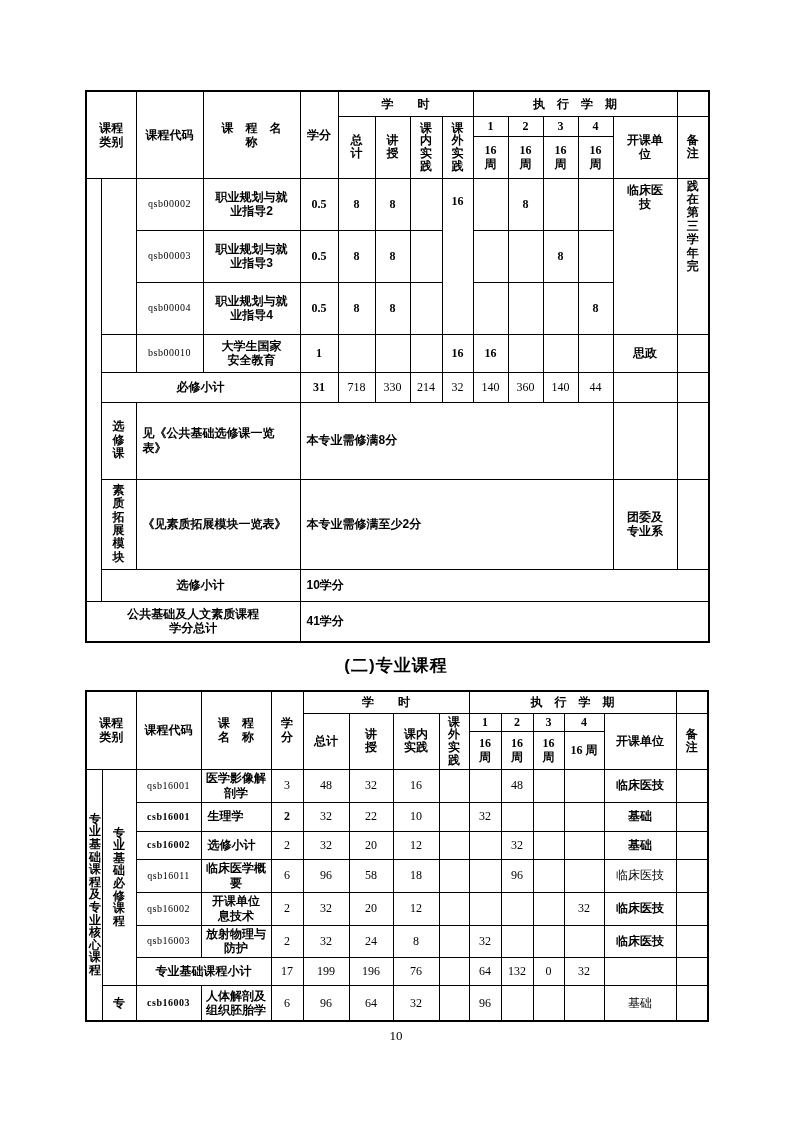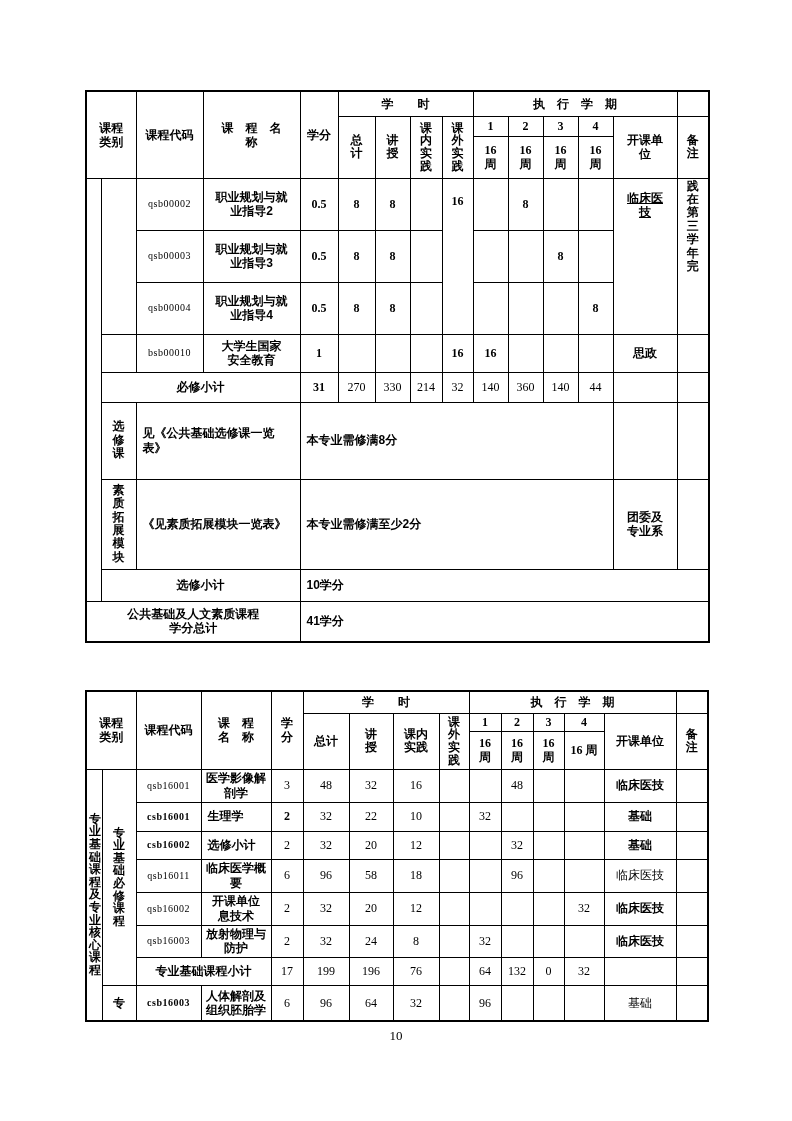--- a/index.html
+++ b/index.html
@@ -11,21 +11,21 @@
         font-size:12px;line-height:1.18;padding:1px 2px;overflow:hidden;
         white-space:pre-line;font-weight:normal;box-sizing:border-box;}
   .hei{font-family:"Liberation Sans","DejaVu Sans",sans-serif;font-weight:bold;}
   .song{font-family:"Liberation Serif",serif;font-weight:normal;}
   .b{font-weight:bold;}
   .code{font-family:Liberation Serif, serif;font-size:10px;letter-spacing:0.5px;}
   .num{font-family:"Liberation Serif",serif;font-size:12px;}
   .left{text-align:left;padding-left:6px;}
   .vtop{vertical-align:top;}
   .pt14{padding-top:15px;}
-  .pt4{padding-top:12px;text-decoration:underline;}
+  .pt4{padding-top:4px;}
   .vstack{line-height:1.12;font-size:12px;}
   .tight{line-height:1.05;}
   .title{position:absolute;left:0;width:792px;text-align:center;
          font-family:"Liberation Sans","DejaVu Sans",sans-serif;font-weight:bold;
          font-size:17px;letter-spacing:1px;}
   .pageno{position:absolute;left:0;width:792px;text-align:center;font-size:13px;
           font-family:"Liberation Serif",serif;}
 </style>
 </head>
 <body>
@@ -159,21 +159,21 @@
       <td class="num b">16</td>
       <td></td>
       <td></td>
       <td></td>
       <td class="hei">思政</td>
       <td></td>
     </tr>
     <tr style="height:30px">
       <td colspan="3" class="hei">必修小计</td>
       <td class="num b">31</td>
-      <td class="num">270</td>
+      <td class="num">718</td>
       <td class="num">330</td>
       <td class="num">214</td>
       <td class="num">32</td>
       <td class="num">140</td>
       <td class="num">360</td>
       <td class="num">140</td>
       <td class="num">44</td>
       <td></td>
       <td></td>
     </tr>
@@ -205,20 +205,21 @@
       <td colspan="11" class="hei left">10学分</td>
     </tr>
     <tr style="height:41px">
       <td colspan="4" class="hei">公共基础及人文素质课程
 学分总计</td>
       <td colspan="11" class="hei left">41学分</td>
     </tr>
   </tbody>
     </table>
 
+  <div class="title" style="top:654px;">(二)专业课程</div>
 
   <table class="ctable" style="left:85px;top:690px;width:622px;">
     <colgroup>
       <col style="width:16px">
         <col style="width:34px">
         <col style="width:65px">
         <col style="width:70px">
       <col style="width:32px">
         <col style="width:46px">
         <col style="width:44px">

